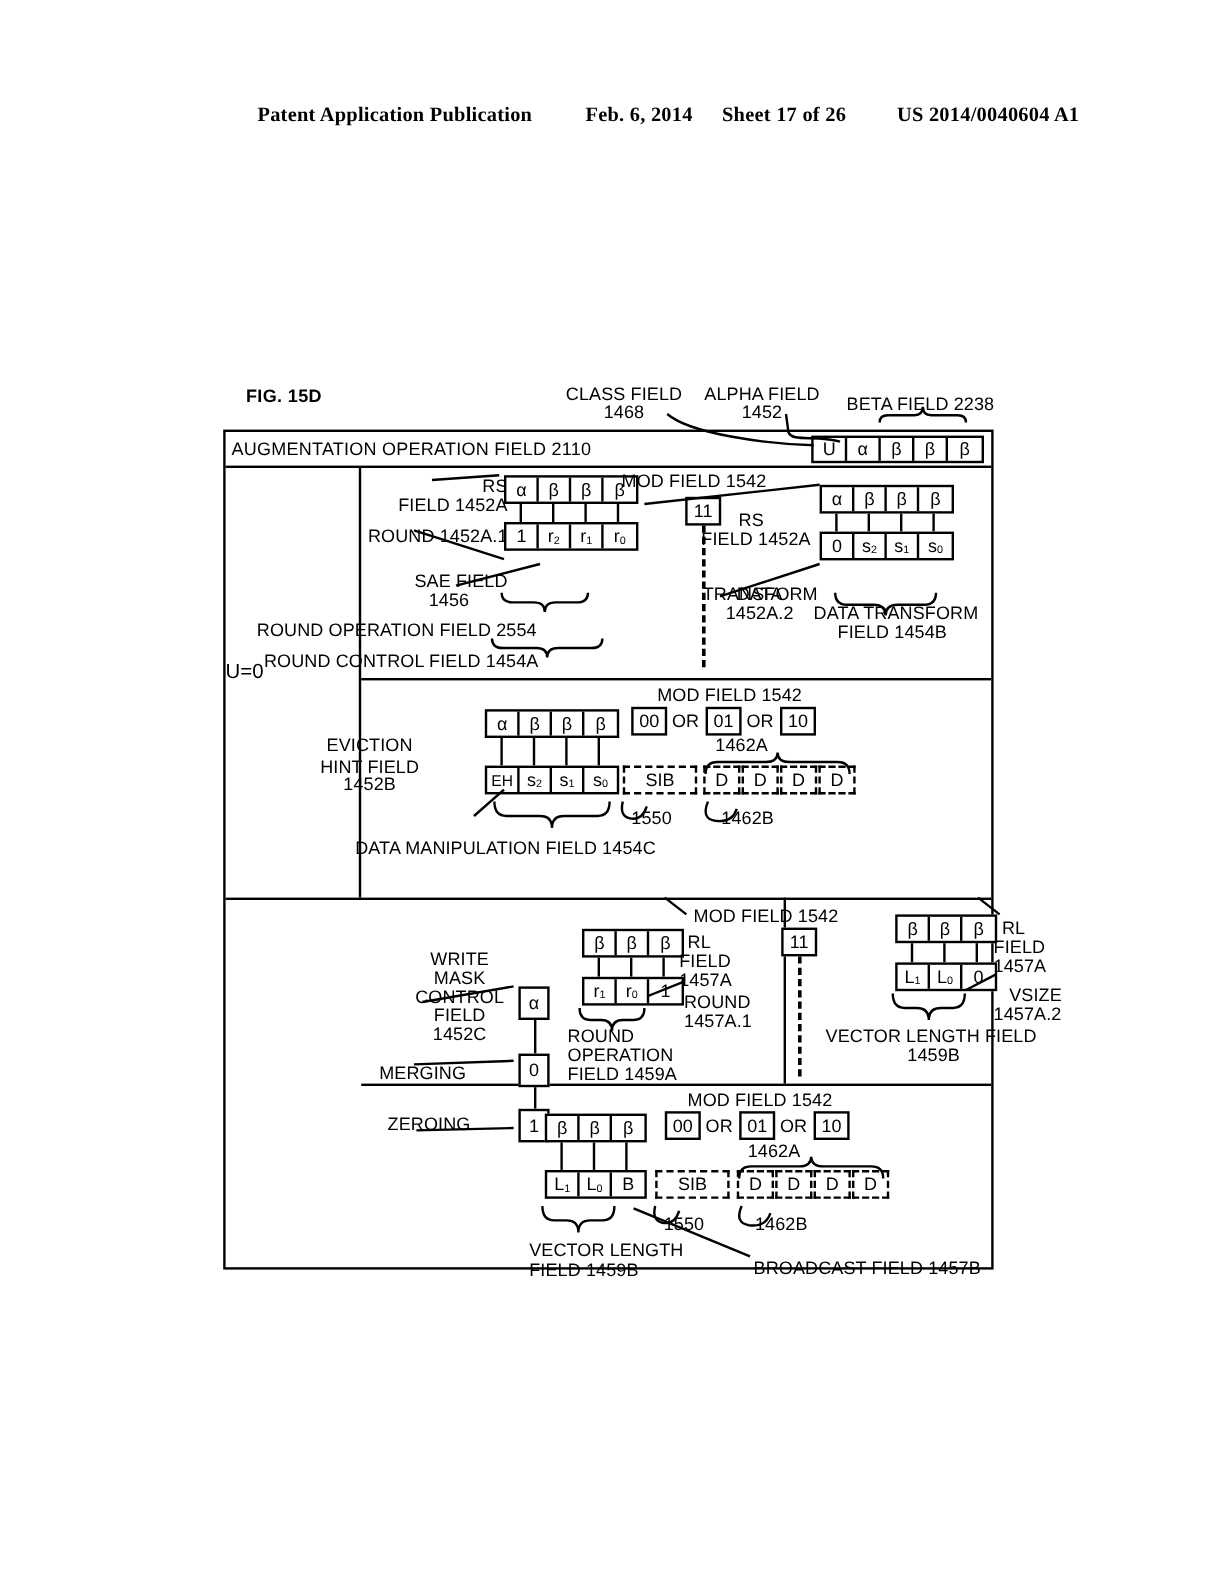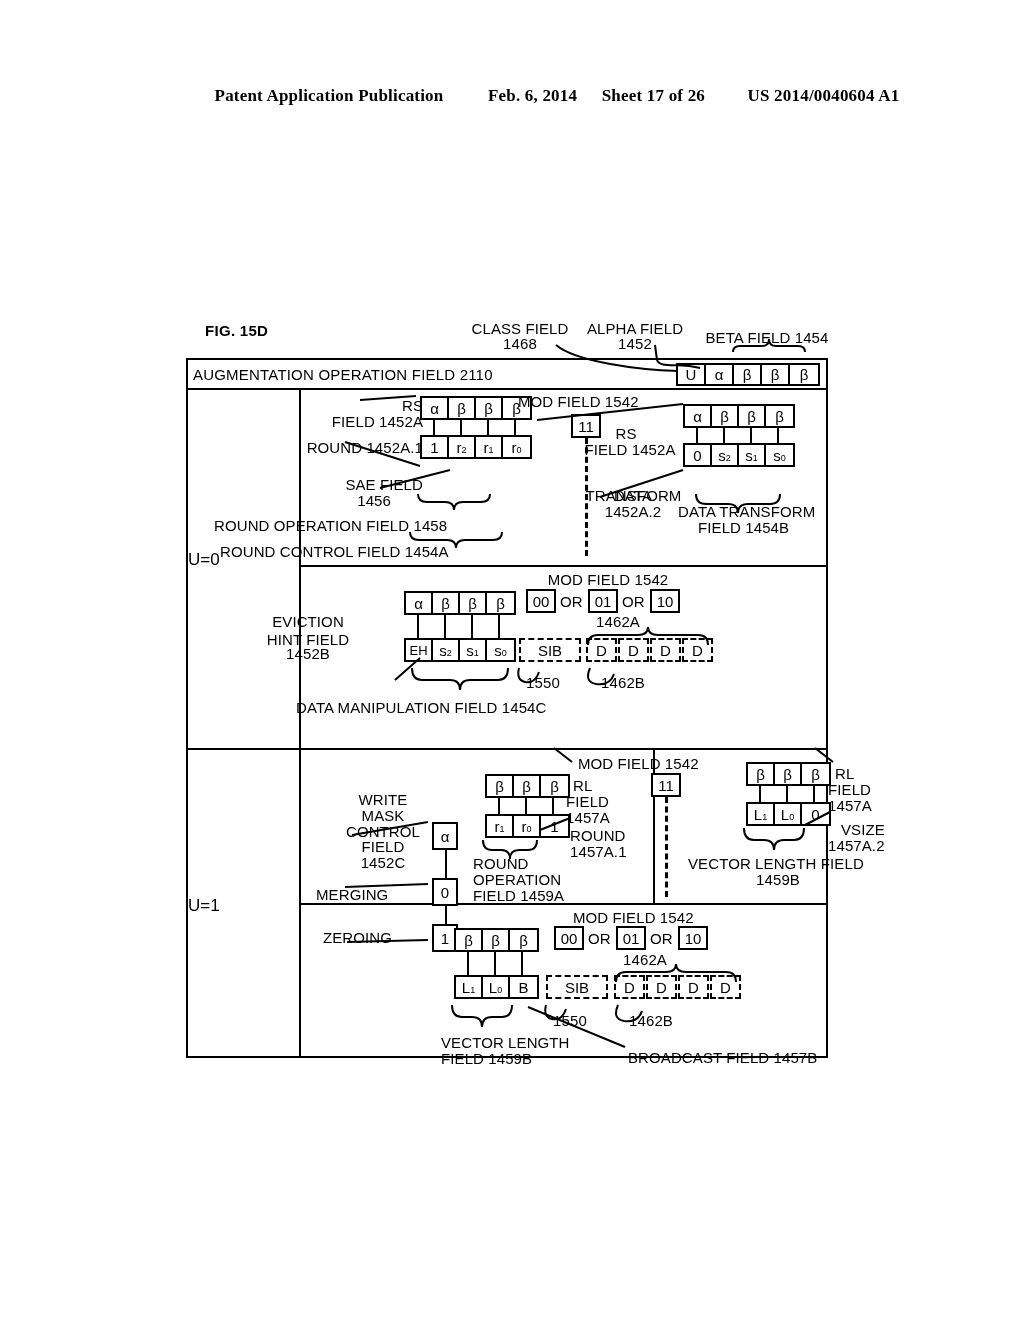--- a/index.html
+++ b/index.html
@@ -60,53 +60,50 @@
   <span class="hs3">Sheet 17 of 26</span>
   <span>US 2014/0040604 A1</span>
 </div>
 
 <div class="fig-label">FIG. 15D</div>
 
 <div class="txt ctr" style="left:460px;top:321px;width:120px;">CLASS FIELD
 1468</div>
 <div class="txt ctr" style="left:575px;top:321px;width:120px;">ALPHA FIELD
 1452</div>
-<div class="txt ctr" style="left:692px;top:330px;width:150px;">BETA FIELD 1454</div>
+<div class="txt ctr" style="left:692px;top:330px;width:150px;">BETA FIELD 2238</div>
 
 <div class="table">
 
   <div class="hdr-row">
     <div class="hdr-text">AUGMENTATION OPERATION FIELD 2110</div>
     <div class="cellrow" style="left:488px;top:3px;height:23px;">
       <div style="width:28px">U</div>
       <div style="width:28px">α</div>
       <div style="width:28px">β</div>
       <div style="width:28px">β</div>
       <div style="width:28px">β</div>
     </div>
   </div>
 
   <div class="col-u" style="top:30px;height:358px;">
     <div class="u-lab" style="top:160px;">U=0</div>
   </div>
-  <div class="col-u" style="top:388px;height:309px;">
-    <div class="u-lab" style="top:148px;">U=1</div>
-  </div>
 
   <div class="udiv" style="top:388px;"></div>
   <div class="rowdiv" style="top:205px;"></div>
   <div class="rowdiv" style="top:543px;"></div>
   <div class="subcol" style="left:465px;top:388px;height:155px;"></div>
 
   <div class="txt rgt" style="left:95px;top:38px;width:140px;">RS</div>
   <div class="txt rgt" style="left:55px;top:54px;width:180px;">FIELD 1452A</div>
   <div class="txt rgt" style="left:35px;top:80px;width:200px;">ROUND 1452A.1</div>
   <div class="txt rgt" style="left:65px;top:117px;width:170px;">SAE FIELD</div>
   <div class="txt rgt" style="left:85px;top:133px;width:118px;">1456</div>
-  <div class="txt" style="left:26px;top:158px;">ROUND OPERATION FIELD 1458</div>
+  <div class="txt" style="left:26px;top:158px;">ROUND OPERATION FIELD 2554</div>
   <div class="txt" style="left:32px;top:184px;">ROUND CONTROL FIELD 1454A</div>
 
   <div class="cellrow" style="left:232px;top:36px;height:24px;">
     <div style="width:27px">α</div>
     <div style="width:27px">β</div>
     <div style="width:27px">β</div>
     <div style="width:27px">β</div>
   </div>
   <div class="vtick" style="left:245px;top:60px;height:15px;"></div>
   <div class="vtick" style="left:272px;top:60px;height:15px;"></div>

